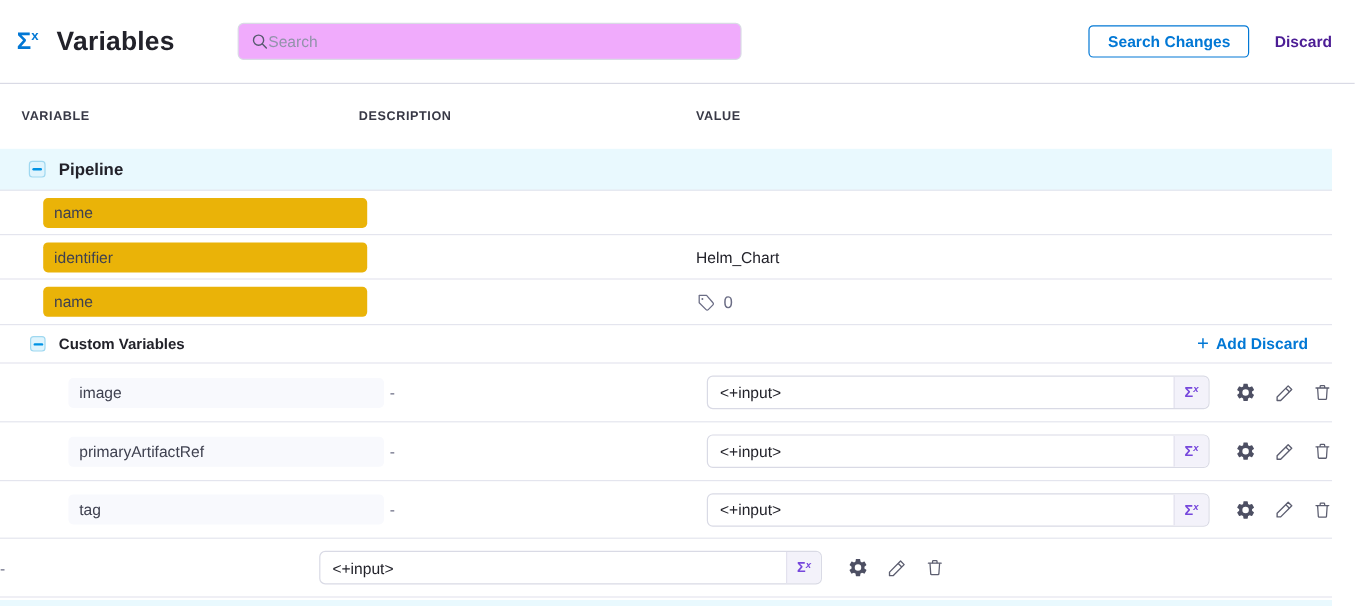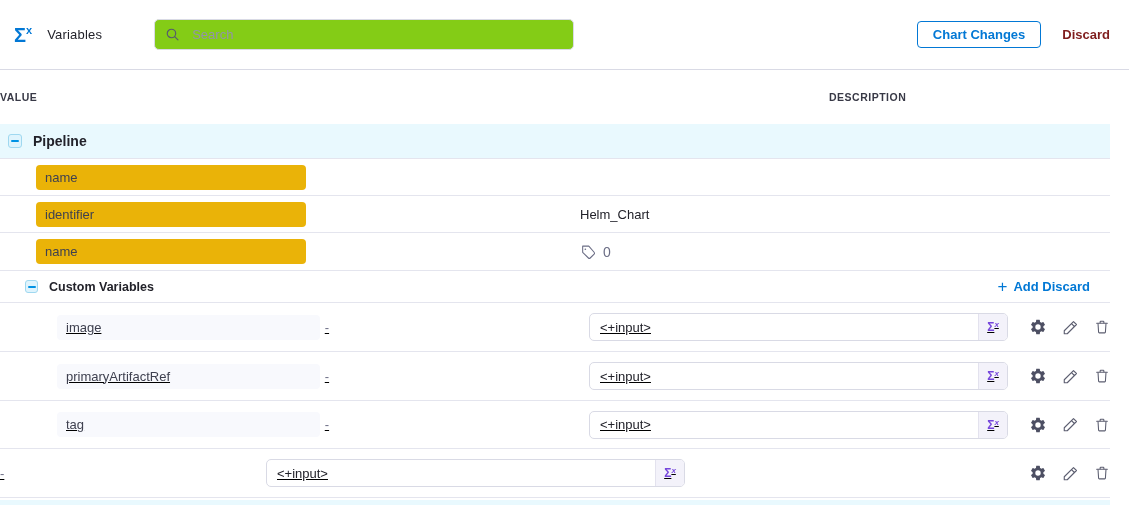--- a/index.html
+++ b/index.html
@@ -6,45 +6,45 @@
   html,body { width:1129px; height:505px; background:#ffffff; overflow:hidden;
               font-family:"Liberation Sans", sans-serif; }
 
   
   .topbar { height:70px; display:flex; align-items:center;
             padding:0 19px 0 14px; border-bottom:1px solid #d9dae5; }
   .brand-icon { color:#0278d5; font-weight:700; display:flex; align-items:flex-start;
                 line-height:1; cursor:default; }
   .brand-icon .sigma { font-size:20px; }
   .brand-icon .sup   { font-size:11px; font-weight:800; margin-top:0; }
-  .page-title { font-size:13px; font-weight:400; color:#22222a; margin-left:15px;
+  .page-title { font-size:22px; font-weight:700; color:#22222a; margin-left:15px;
                 letter-spacing:.2px; }
   .search-box { margin-left:52px; width:420px; height:31px; border:1px solid #d9dae5;
                 border-radius:5px; display:flex; align-items:center; padding:0 10px;
-                gap:12px; background:#84cc16; }
+                gap:0; background:#f0abfc; }
   .search-box input { border:none; outline:none; flex:1; font-size:13px; color:#22222a;
                       font-family:"Liberation Sans", sans-serif; background:transparent; }
   .search-box input::placeholder { color:#9293ab; }
   .spacer { flex:1; }
   .apply-btn { height:27px; padding:0 15px; border:1px solid #0278d5; border-radius:4px;
                background:#fff; color:#0278d5; font-weight:700; font-size:13px;
                display:flex; align-items:center; cursor:pointer;
                font-family:"Liberation Sans", sans-serif; }
-  .discard-btn { margin-left:21px; color:#7f1d1d; font-size:13px; font-weight:600;
+  .discard-btn { margin-left:21px; color:#4c1d95; font-size:13px; font-weight:600;
                  cursor:pointer; }
 
   
   .col-heads { display:flex; align-items:center; height:54px; margin-right:19px; }
   .col-head  { font-size:10.5px; font-weight:700; color:#383946; letter-spacing:.5px; }
   .ch-var  { width:299px; padding-left:18px; }
   .ch-desc { width:281px; }
   .ch-val  { flex:1; }
 
   .section-row { height:35px; background:#e9f9fe; display:flex; align-items:center;
-                 padding-left:8px; margin-right:19px; border-bottom:1px solid #e4e5ee; }
+                 padding-left:24px; margin-right:19px; border-bottom:1px solid #e4e5ee; }
   .collapse-box { width:14px; height:14px; background:#dff4fd; border:1px solid #9fd8f0;
                   border-radius:3px; display:flex; align-items:center; justify-content:center;
                   flex:none; cursor:pointer; }
   .collapse-box .bar { width:8px; height:2px; background:#0092e4; border-radius:1px; }
   .section-title { margin-left:11px; font-size:14px; font-weight:700; color:#22222a; }
 
   .p-row { height:37px; display:flex; align-items:center; border-bottom:1px solid #e4e5ee;
            margin-right:19px; }
   .p-row .c1 { width:580px; }
   .chip { display:block; margin-left:36px; width:270px; background:#eab308;
@@ -54,26 +54,26 @@
 
   .custom-header { height:32px; display:flex; align-items:center; padding-left:25px;
                    border-bottom:1px solid #e4e5ee; margin-right:19px;justify-content:space-between; }
   .custom-header .collapse-box { width:13px; height:13px; }
   .custom-title { margin-left:11px; font-size:12.5px; font-weight:700; color:#22222a; }
   .add-variable { margin-left:auto; padding-right:20px; color:#0278d5; font-size:13px;
                   font-weight:600; display:flex; align-items:center; gap:6px; cursor:pointer; }
   .add-variable .plus { font-size:17px; font-weight:500; line-height:1; margin-top:-1px; }
 
   .c-row { height:49px; display:flex; align-items:center; border-bottom:1px solid #e4e5ee;
-           margin-right:19px;text-decoration:underline; }
+           margin-right:19px; }
   .c-row .c1 { width:327px; }
   .chip2 { display:block; margin-left:57px; width:263px; background:#f8f9fd;
            border-radius:4px; padding:5px 0 5px 9px; font-size:13px; color:#3f4150; }
   .c-row .c2 { width:253px; font-size:13px; color:#6b6d85; }
-  .c-row .c3 { flex:1; display:flex; align-items:center; padding-left:13px;justify-content:space-between; }
+  .c-row .c3 { flex:1; display:flex; align-items:center; padding-left:13px; }
 
   .value-input { width:419px; height:28px; border:1px solid #d9dae5; border-radius:5px;
                  background:#fff; display:flex; align-items:center; overflow:hidden;
                  cursor:text; }
   .value-text { flex:1; padding-left:10px; font-size:13px; color:#22222a; white-space:nowrap; }
   .value-suffix { width:29px; align-self:stretch; background:#f3f2fa;
                   border-left:1px solid #e3e2ee; display:flex; align-items:center;
                   justify-content:center; cursor:pointer; }
   .sigma-purple { color:#7647dc; font-weight:700; display:flex; align-items:flex-start;
                   line-height:1; }
@@ -99,27 +99,28 @@
   <div class="search-box">
     <svg width="15" height="15" viewBox="0 0 22 22">
       <circle cx="9.5" cy="9.5" r="6.2" fill="none" stroke="#565a6e" stroke-width="1.7"></circle>
       <line x1="14.2" y1="14.2" x2="19" y2="19" stroke="#565a6e" stroke-width="1.7" stroke-linecap="round"></line>
     </svg>
     <input placeholder="Search" style="">
   </div>
 
   <div class="spacer"></div>
 
-  <button class="apply-btn">Chart Changes</button>
+  <button class="apply-btn">Search Changes</button>
   <span class="discard-btn">Discard</span>
 </div>
 
 <div class="col-heads">
+  <div class="col-head ch-var">VARIABLE</div>
+  <div class="col-head ch-desc">DESCRIPTION</div>
   <div class="col-head ch-val">VALUE</div>
-  <div class="col-head ch-desc">DESCRIPTION</div>
 </div>
 
 <div class="section-row">
   <span class="collapse-box">
     <span class="bar"></span>
   </span>
   <span class="section-title">Pipeline</span>
 </div>
 
 <div class="p-row">

